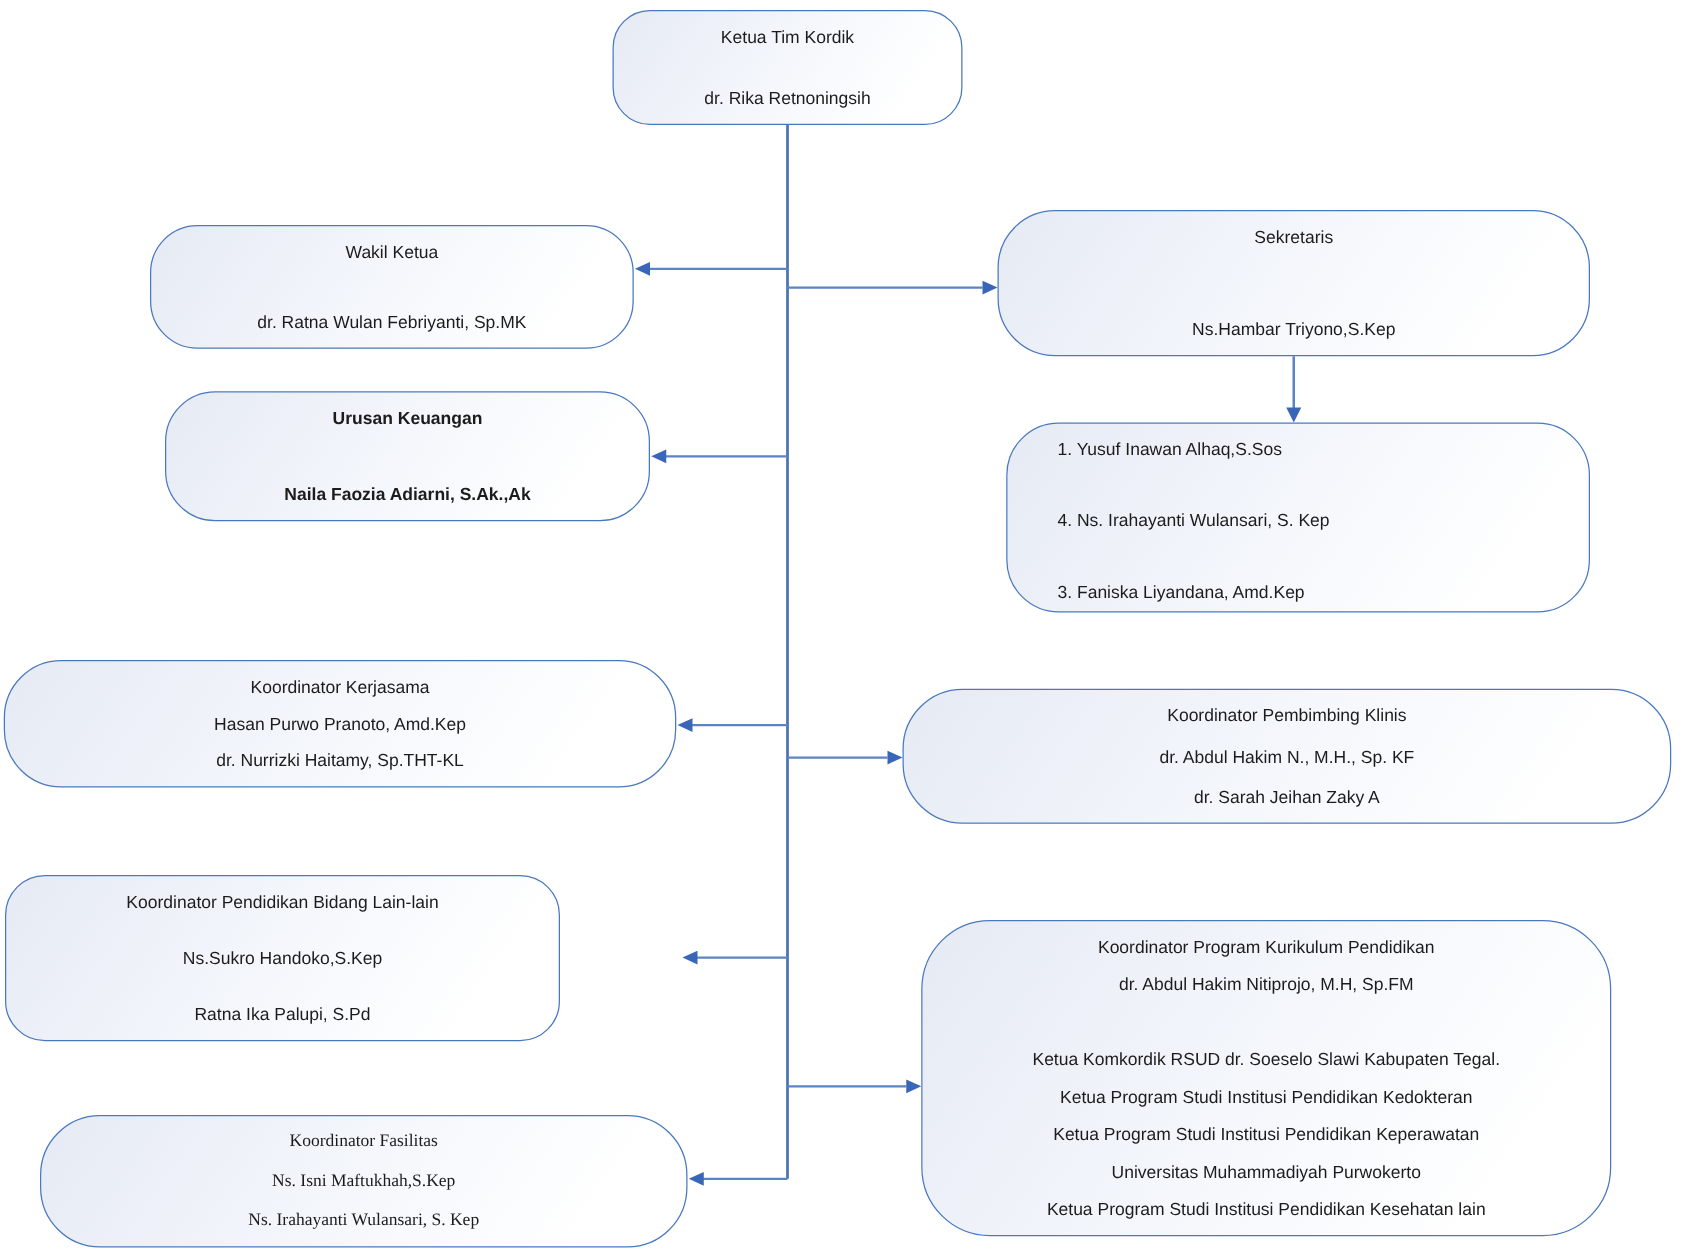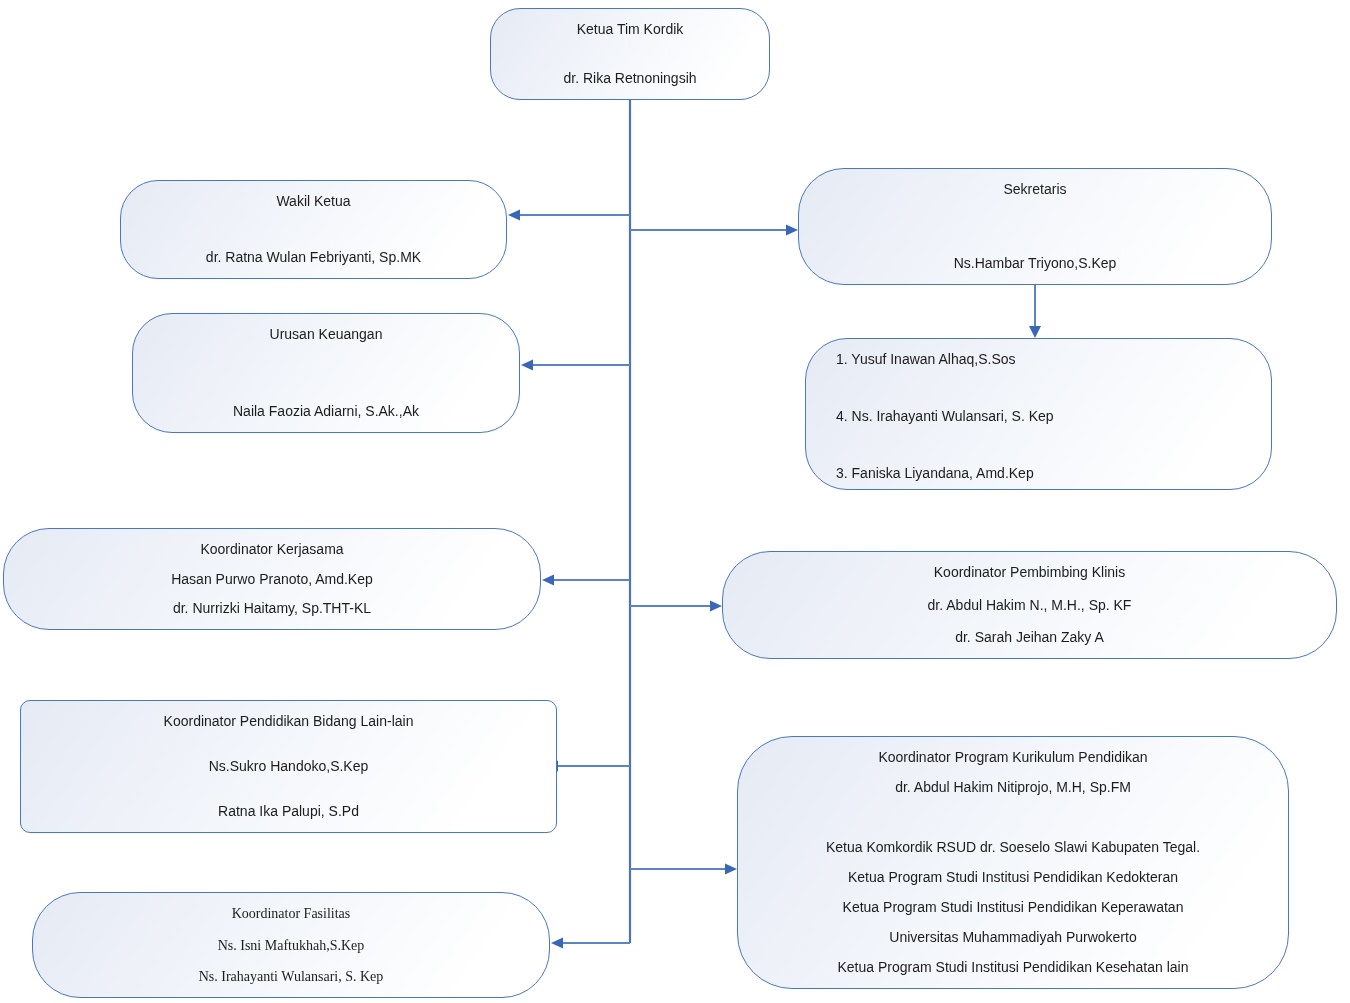--- a/index.html
+++ b/index.html
@@ -34,21 +34,21 @@
     position:absolute;
     box-sizing:border-box;
     border:1.5px solid var(--box-border);
     background:linear-gradient(125deg,var(--box-fill-start) 0%,var(--box-fill-mid) 45%,var(--box-fill-end) 85%);
     display:flex;flex-direction:column;justify-content:space-between;align-items:center;
     text-align:center;
     font-size:14px;line-height:29px;
     padding:6px 12px;
   }
   .node .line{width:100%;}
-  .node.left-align{align-items:flex-start;text-align:left;padding-left:30px;padding-right:16px;gap:28px;}
+  .node.left-align{align-items:flex-start;text-align:left;padding-left:40px;padding-right:16px;gap:28px;}
   .spacer{height:29px;width:100%;}
 </style>
 </head>
 <body>
 
 <div id="canvas">
 
   <svg id="connectors" viewBox="0 0 1350 1003" xmlns="http://www.w3.org/2000/svg">
     <g>
       <path class="trunk" d="M630 100 V943"></path>
@@ -99,21 +99,21 @@
   <div class="node" style="left:120px;top:164px;width:387px;height:99px;border-radius:38px;margin-top:16px;">
     <div class="line">Wakil Ketua</div>
     <div class="line">dr. Ratna Wulan Febriyanti, Sp.MK</div>
   </div>
 
   <div class="node" style="left:798px;top:168px;width:474px;height:117px;border-radius:46px;">
     <div class="line">Sekretaris</div>
     <div class="line">Ns.Hambar Triyono,S.Kep</div>
   </div>
 
-  <div class="node" style="left:132px;top:313px;width:388px;height:120px;border-radius:40px;">
+  <div class="node" style="left:132px;top:313px;width:388px;height:104px;border-radius:40px;font-weight:bold;">
     <div class="line">Urusan Keuangan</div>
     <div class="line">Naila Faozia Adiarni, S.Ak.,Ak</div>
   </div>
 
   <div class="node left-align" style="left:805px;top:338px;width:467px;height:152px;border-radius:42px;">
     <div class="line">1. Yusuf Inawan Alhaq,S.Sos</div>
     <div class="line">4. Ns. Irahayanti Wulansari, S. Kep</div>
     <div class="line">3. Faniska Liyandana, Amd.Kep</div>
   </div>
 
@@ -122,21 +122,21 @@
     <div class="line">Hasan Purwo Pranoto, Amd.Kep</div>
     <div class="line">dr. Nurrizki Haitamy, Sp.THT-KL</div>
   </div>
 
   <div class="node" style="left:722px;top:551px;width:615px;height:108px;border-radius:48px;">
     <div class="line">Koordinator Pembimbing Klinis</div>
     <div class="line">dr. Abdul Hakim N., M.H., Sp. KF</div>
     <div class="line">dr. Sarah Jeihan Zaky A</div>
   </div>
 
-  <div class="node" style="left:20px;top:700px;width:537px;height:133px;border-radius:10px;">
+  <div class="node" style="left:4px;top:700px;width:444px;height:133px;border-radius:32px;">
     <div class="line">Koordinator Pendidikan Bidang Lain-lain</div>
     <div class="line">Ns.Sukro Handoko,S.Kep</div>
     <div class="line">Ratna Ika Palupi, S.Pd</div>
   </div>
 
   <div class="node" style="left:737px;top:736px;width:552px;height:253px;border-radius:55px;">
     <div class="line">Koordinator Program Kurikulum Pendidikan</div>
     <div class="line">dr. Abdul Hakim Nitiprojo, M.H, Sp.FM</div>
     <div class="spacer"></div>
     <div class="line">Ketua Komkordik RSUD dr. Soeselo Slawi Kabupaten Tegal.</div>

